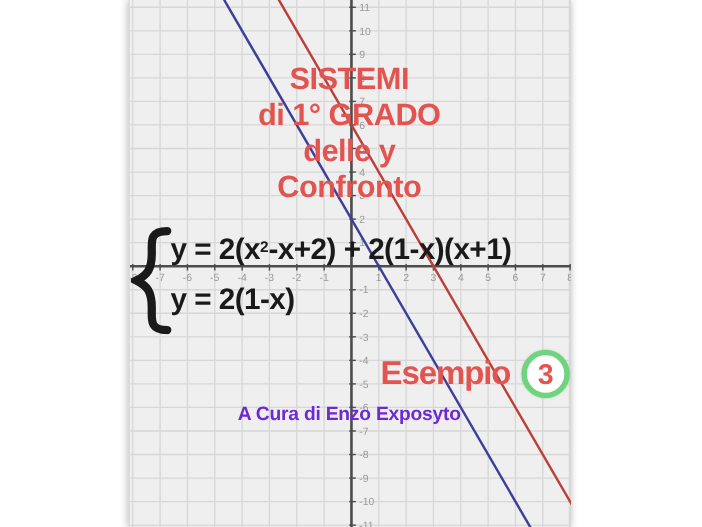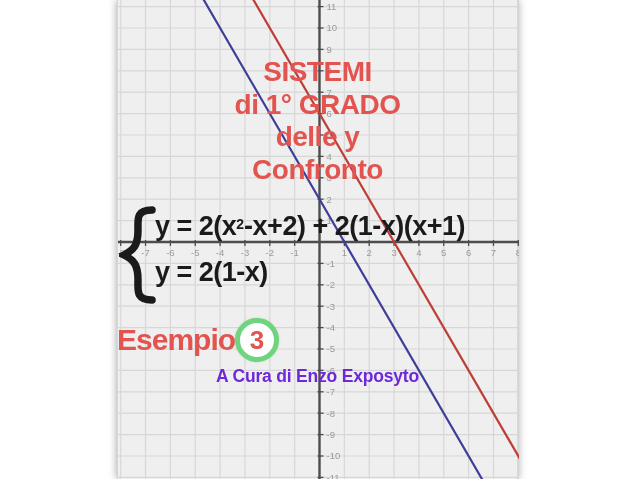--- a/index.html
+++ b/index.html
@@ -17,21 +17,21 @@
   .graph-panel svg{position:absolute;left:0;top:0;}
   .overlay{position:absolute;left:117px;width:401px;text-align:center;}
   .title-block{top:24px;color:#e2544f;font-weight:bold;
     font-size:28px;line-height:32.5px;letter-spacing:-.5px;margin-top:32px;}
   .eq-block{position:absolute;left:155px;top:0;text-align:left;color:#1a1a1a;
     font-weight:bold;font-size:27px;letter-spacing:-.5px;white-space:nowrap;}
   .eq1{position:absolute;left:0;top:211px;}
   .eq2{position:absolute;left:0;top:257px;}
   .eq-block sup{font-size:14px;vertical-align:6px;letter-spacing:0;}
   .brace{position:absolute;left:119px;top:206px;}
-  .esempio-row{top:318px;display:flex;align-items:center;justify-content:flex-start;}
+  .esempio-row{top:318px;display:flex;align-items:center;justify-content:flex-end;gap:10px;}
   .esempio-label{color:#e2544f;font-weight:bold;font-size:30px;letter-spacing:-1px;}
   .example-circle{
     width:34px;height:34px;border-radius:50%;
     border:5px solid #6fd37f;background:#ffffff;
     display:flex;align-items:center;justify-content:center;
     box-shadow:0 0 2px rgba(120,210,130,.6);
   }
   .example-number{color:#e2544f;font-weight:bold;font-size:26px;line-height:1;}
   .credit{top:366px;color:#6d28d9;font-weight:bold;font-size:17.5px;letter-spacing:-.2px;}
 </style>

